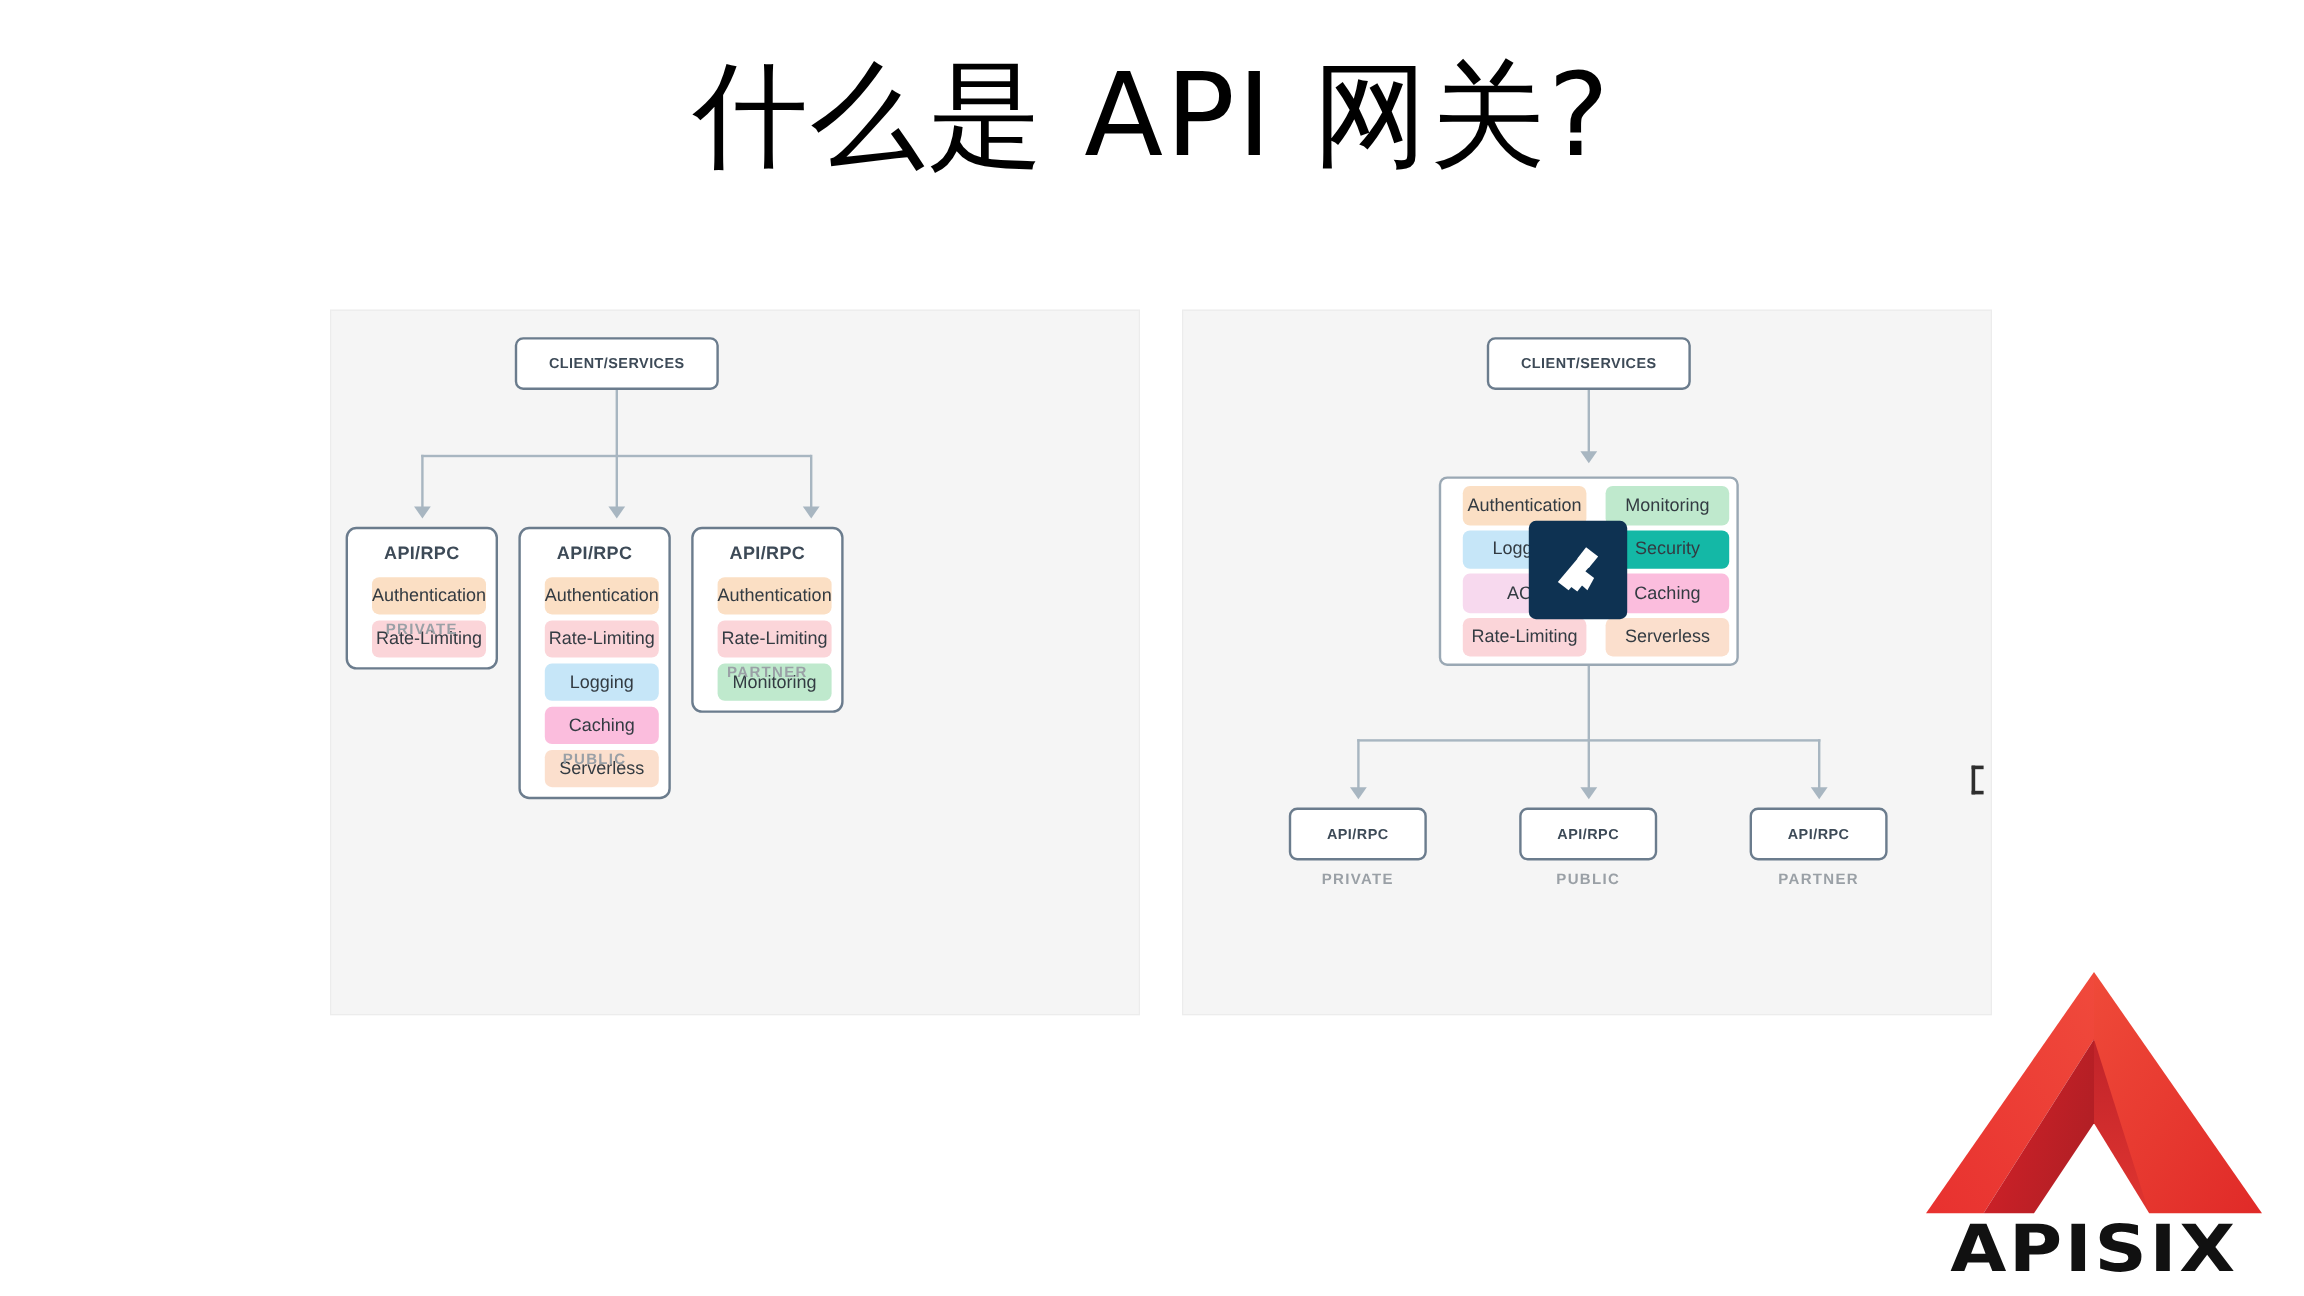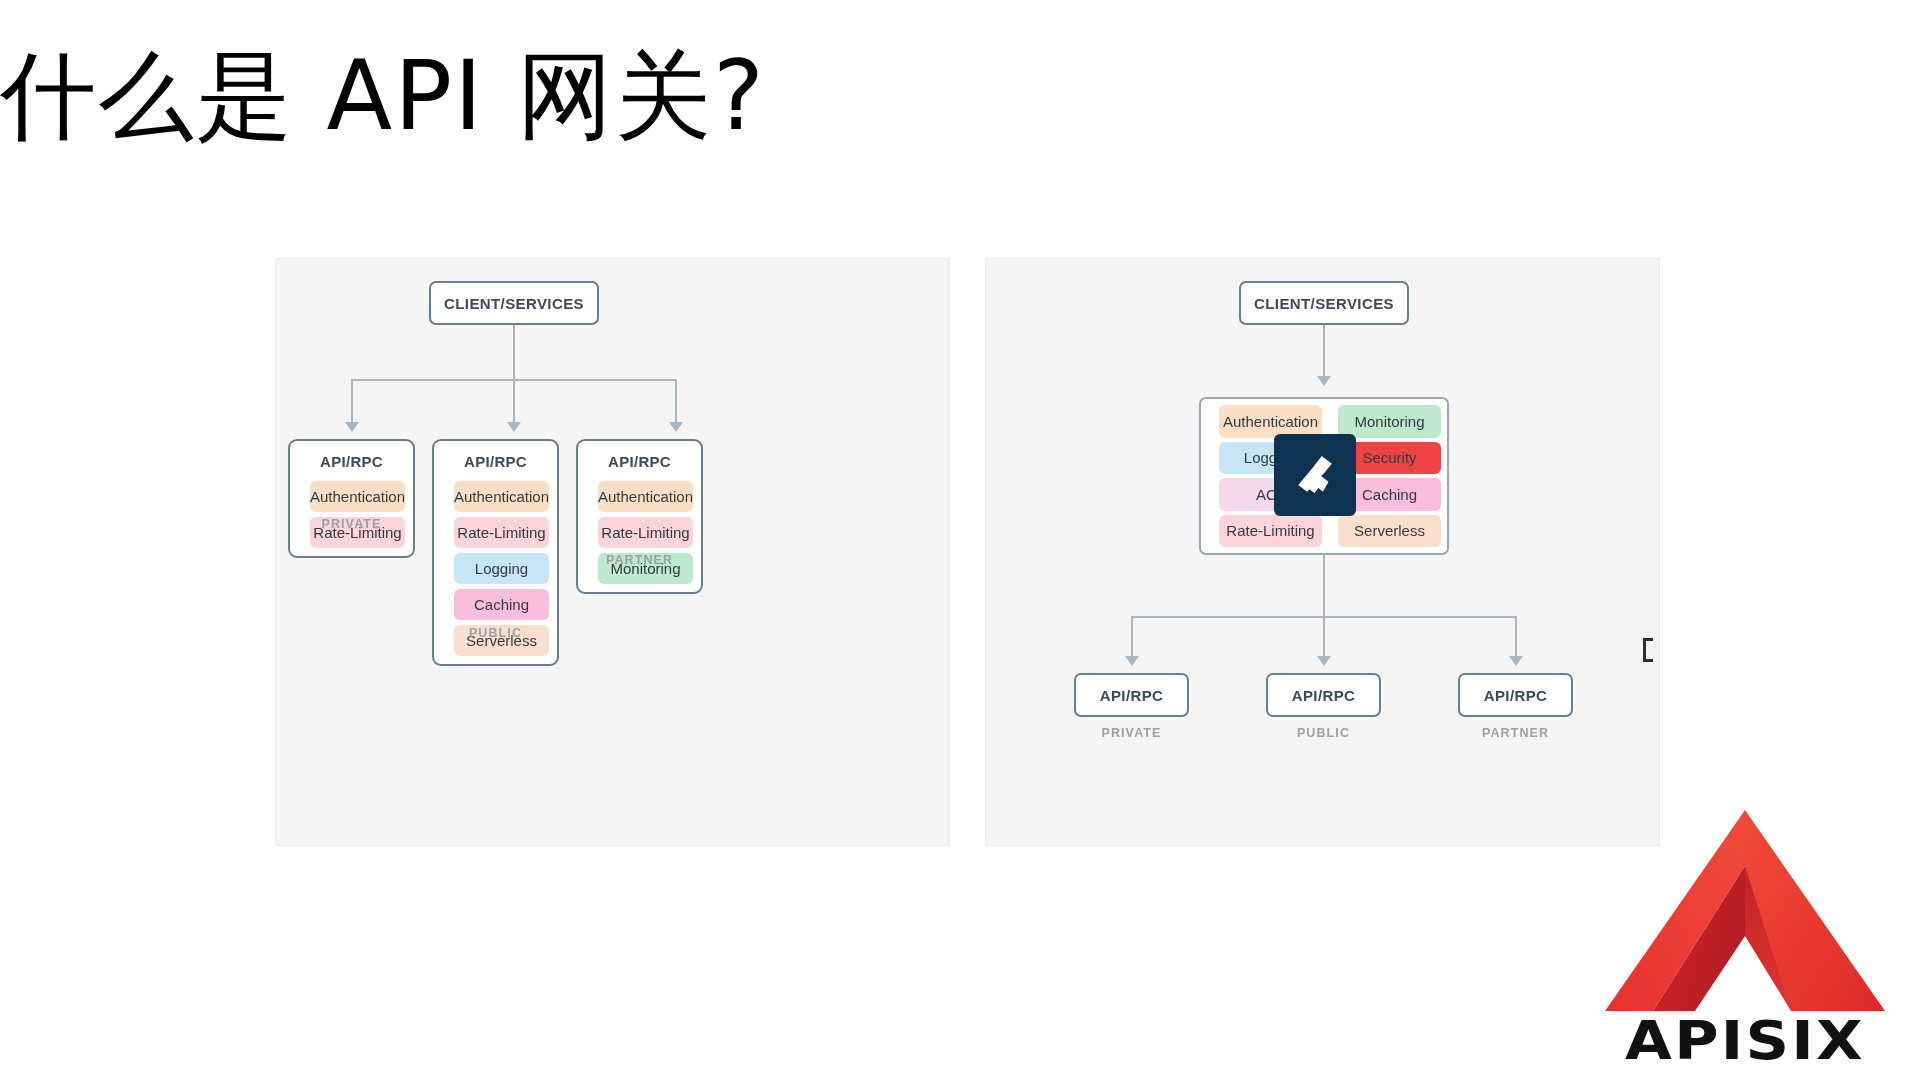--- a/index.html
+++ b/index.html
@@ -14,21 +14,21 @@
     overflow: hidden;
     font-family: "Liberation Sans", "DejaVu Sans", sans-serif;
   }
 
   
   #slide-title {
     position: absolute;
     left: 0;
     top: 36px;
     width: 1920px;
-    text-align: left;
+    text-align: center;
     font-size: 96px;
     line-height: 1.25;
     font-weight: 400;
     color: #000000;
     letter-spacing: 2px;
     font-family: "DejaVu Sans", "Liberation Sans", sans-serif;
     white-space: pre;
   }
 
   
@@ -61,21 +61,21 @@
   
   .client-box {
     position: absolute;
     box-sizing: border-box;
     background: #ffffff;
     border: 2px solid #6b7c8d;
     border-radius: 7px;
     display: flex;
     align-items: center;
     justify-content: center;
-    font-size: 15px;
+    font-size: 12px;
     font-weight: bold;
     color: #3d4a57;
     letter-spacing: 0.4px;
   }
 
   .apirpc-card {
     position: absolute;
     box-sizing: border-box;
     background: #ffffff;
     border: 2px solid #6b7c8d;
@@ -239,21 +239,21 @@
 
     <div class="client-box" style="left:253px; top:22px; width:170px; height:44px;">CLIENT/SERVICES</div>
 
     <div class="conn conn-v" style="left:337px; top:66px; height:53px;"></div>
     <div class="arrow-head" style="left:331px; top:117px;"></div>
 
     <div id="gateway-block" style="left:213px; top:138px; width:250px; height:158px;">
       <div class="pill" style="background:#fbdfc4;">Authentication</div>
       <div class="pill" style="background:#bfe9cd;">Monitoring</div>
       <div class="pill" style="background:#c6e6f8;">Logging</div>
-      <div class="pill" style="background:#ef4444;">Security</div>
+      <div class="pill" style="background:#14b8a6;">Security</div>
       <div class="pill" style="background:#f7d9ee;">ACL</div>
       <div class="pill" style="background:#fbbddd;">Caching</div>
       <div class="pill" style="background:#fbd5d9;">Rate-Limiting</div>
       <div class="pill" style="background:#fbdfcd;">Serverless</div>
     </div>
 
     <div class="gw-logo-tile" style="left:288px; top:175px; width:82px; height:82px;">
       <svg width="56" height="56" viewBox="0 0 100 100" aria-hidden="true">
         <g fill="#ffffff">
           <path d="M62 16 L80 30 L66 47 L49 33 Z"></path>

